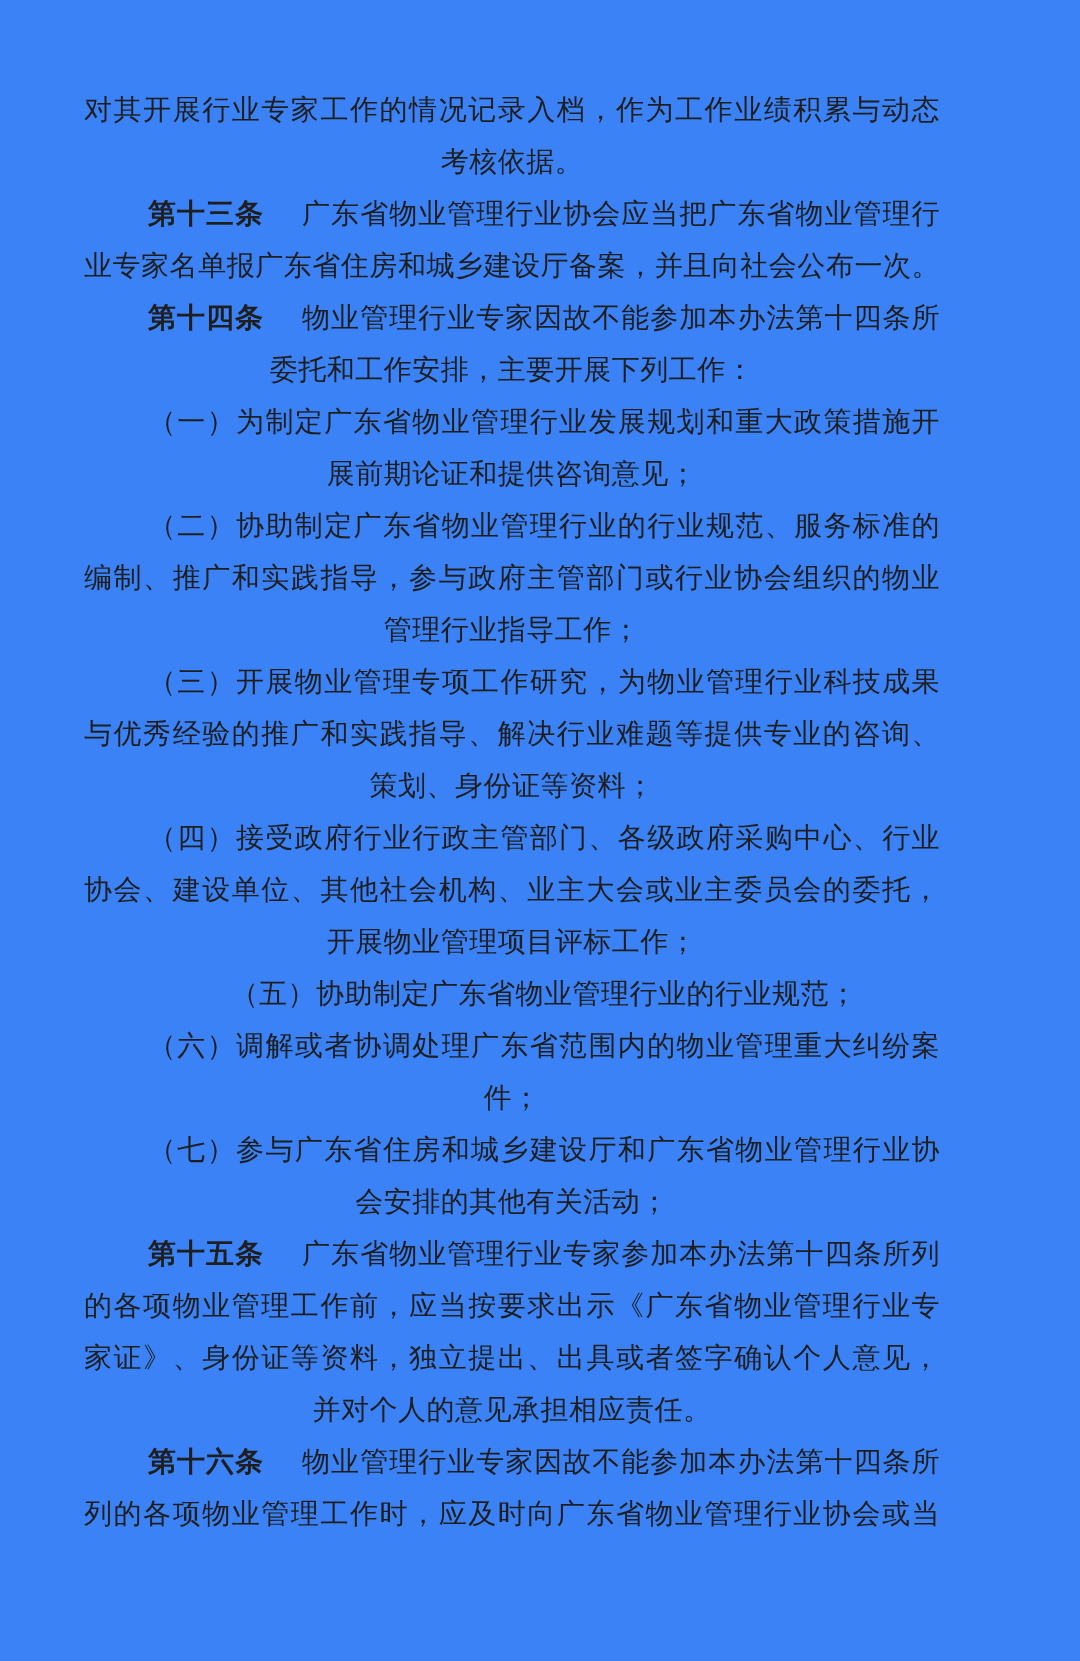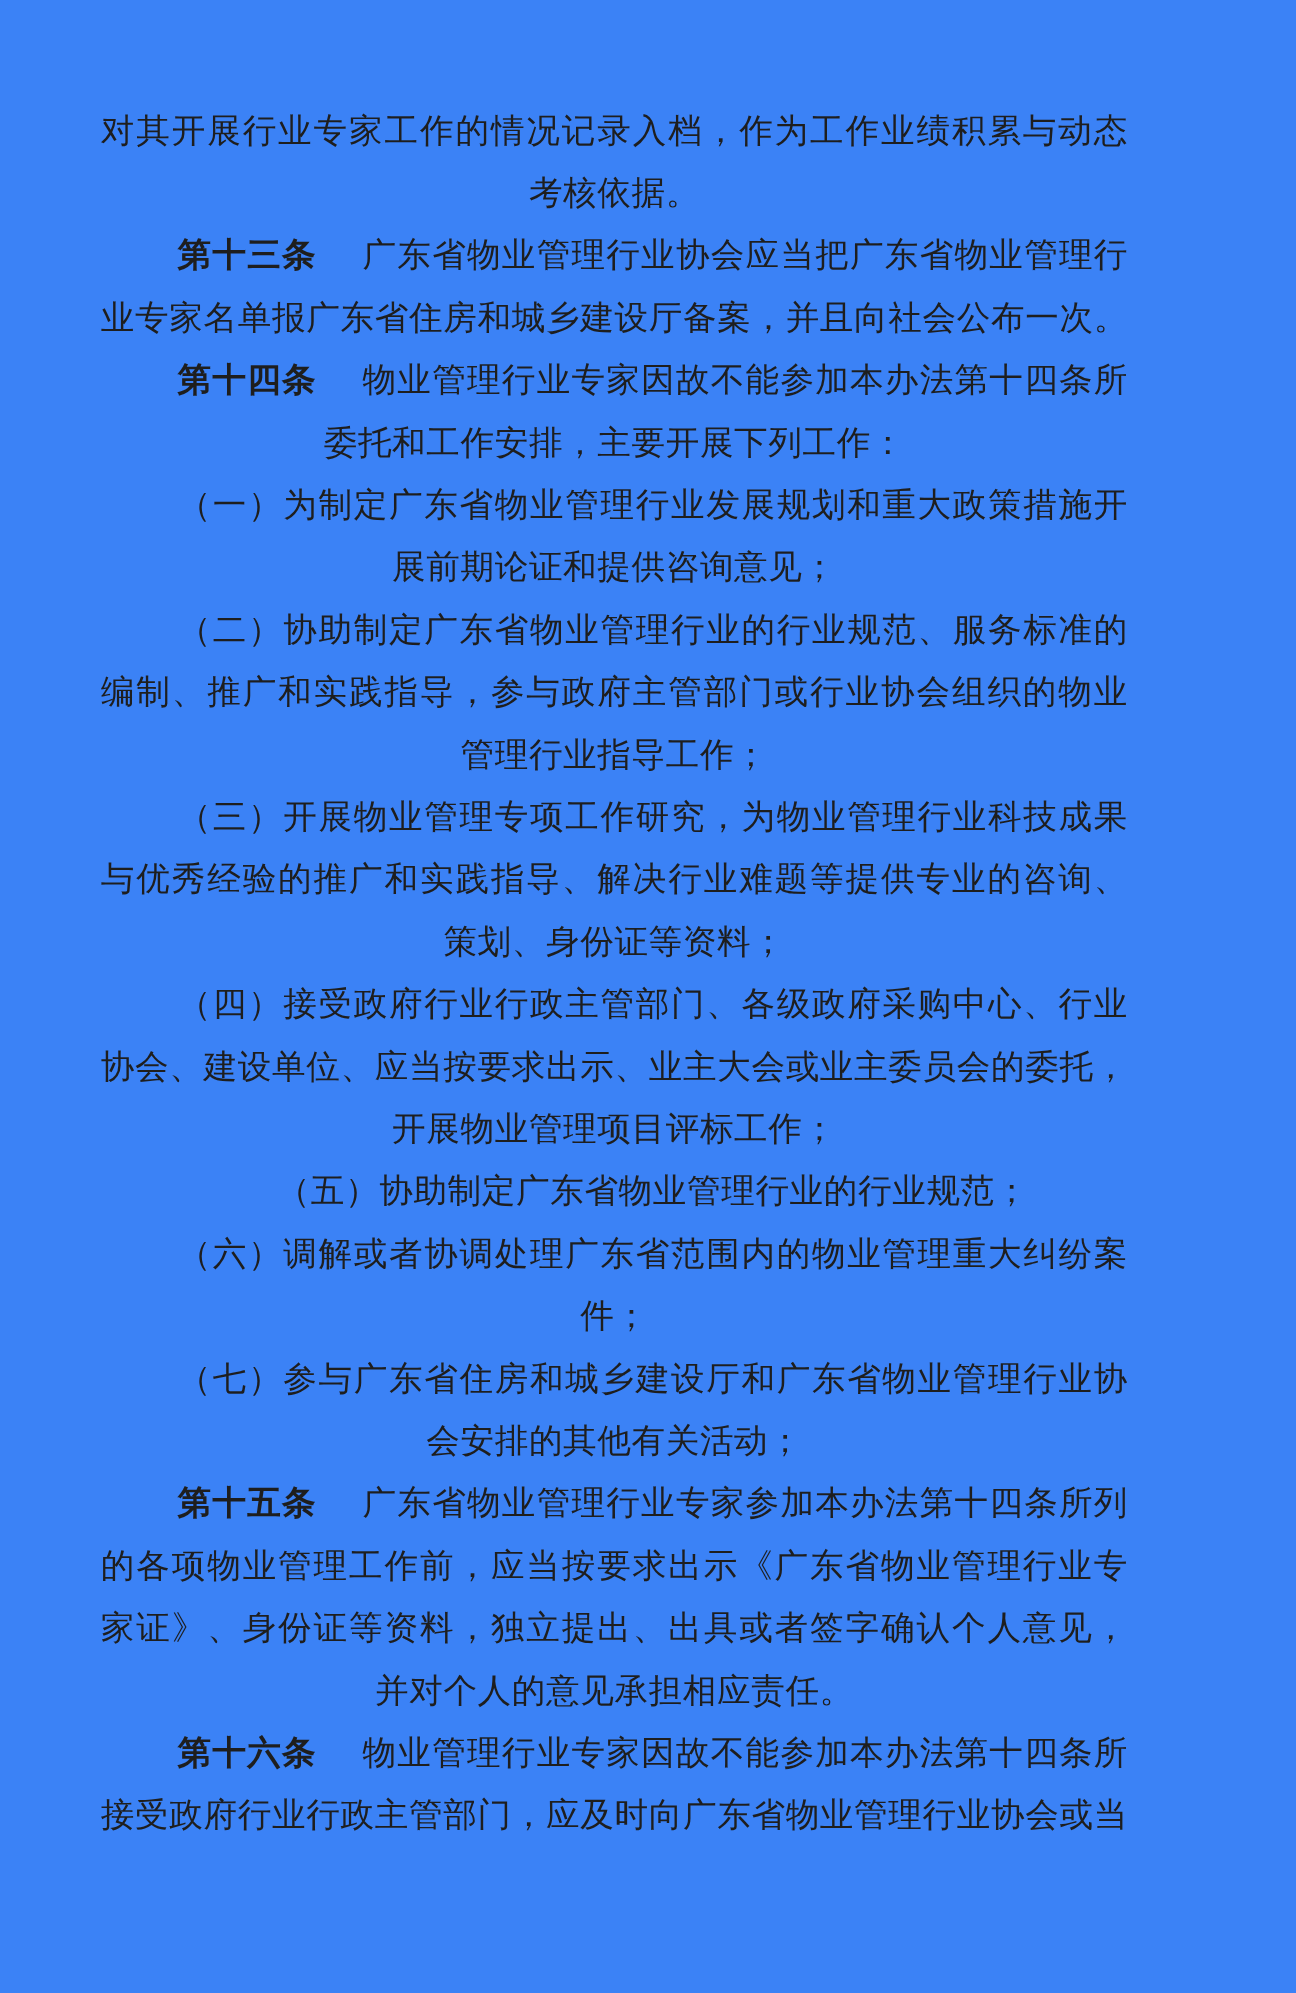--- a/index.html
+++ b/index.html
@@ -56,27 +56,27 @@
       <div class="line"><span>委托和工作安排，主要开展下列工作：</span></div>
       <div class="line indent fill"><span>（一）为制定广东省物业管理行业发展规划和重大政策措施开</span></div>
       <div class="line"><span>展前期论证和提供咨询意见；</span></div>
       <div class="line indent fill"><span>（二）协助制定广东省物业管理行业的行业规范、服务标准的</span></div>
       <div class="line fill"><span>编制、推广和实践指导，参与政府主管部门或行业协会组织的物业</span></div>
       <div class="line"><span>管理行业指导工作；</span></div>
       <div class="line indent fill"><span>（三）开展物业管理专项工作研究，为物业管理行业科技成果</span></div>
       <div class="line fill"><span>与优秀经验的推广和实践指导、解决行业难题等提供专业的咨询、</span></div>
       <div class="line"><span>策划、身份证等资料；</span></div>
       <div class="line indent fill"><span>（四）接受政府行业行政主管部门、各级政府采购中心、行业</span></div>
-      <div class="line fill"><span>协会、建设单位、应当按要求出示、业主大会或业主委员会的委托，</span></div>
+      <div class="line fill"><span>协会、建设单位、其他社会机构、业主大会或业主委员会的委托，</span></div>
       <div class="line"><span>开展物业管理项目评标工作；</span></div>
       <div class="line indent"><span>（五）协助制定广东省物业管理行业的行业规范；</span></div>
       <div class="line indent fill"><span>（六）调解或者协调处理广东省范围内的物业管理重大纠纷案</span></div>
       <div class="line"><span>件；</span></div>
       <div class="line indent fill"><span>（七）参与广东省住房和城乡建设厅和广东省物业管理行业协</span></div>
       <div class="line"><span>会安排的其他有关活动；</span></div>
       <div class="line indent fill"><span class="head">第十五条</span><span>广东省物业管理行业专家参加本办法第十四条所列</span></div>
       <div class="line fill"><span>的各项物业管理工作前，应当按要求出示《广东省物业管理行业专</span></div>
       <div class="line fill"><span>家证》、身份证等资料，独立提出、出具或者签字确认个人意见，</span></div>
       <div class="line"><span>并对个人的意见承担相应责任。</span></div>
       <div class="line indent fill"><span class="head">第十六条</span><span>物业管理行业专家因故不能参加本办法第十四条所</span></div>
-      <div class="line fill"><span>接受政府行业行政主管部门，应及时向广东省物业管理行业协会或当</span></div>
+      <div class="line fill"><span>列的各项物业管理工作时，应及时向广东省物业管理行业协会或当</span></div>
     </div>
 </div>
 
 </body></html>

